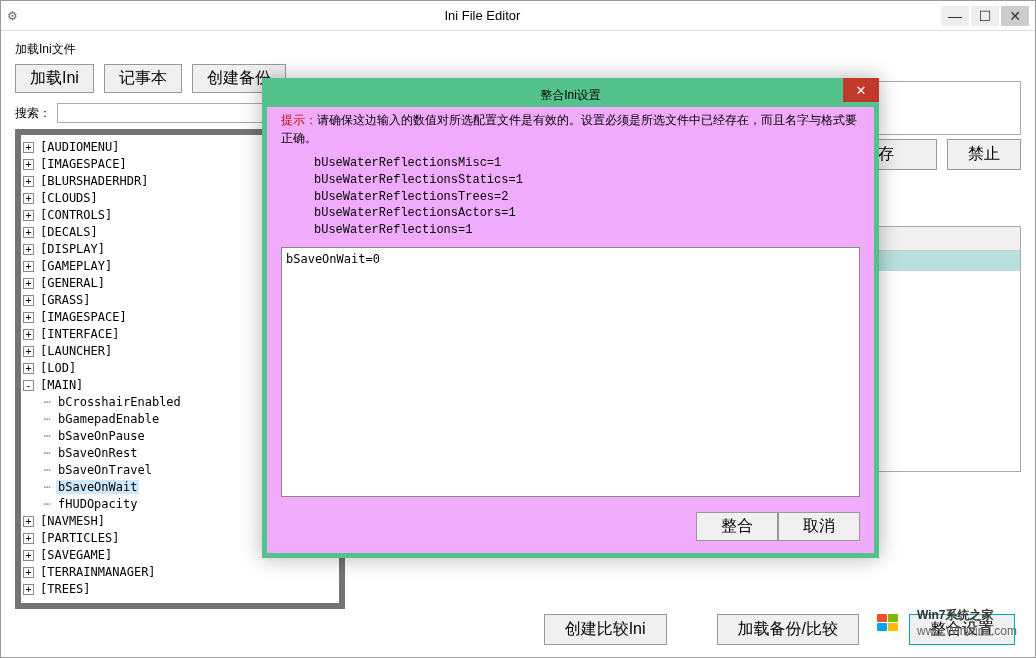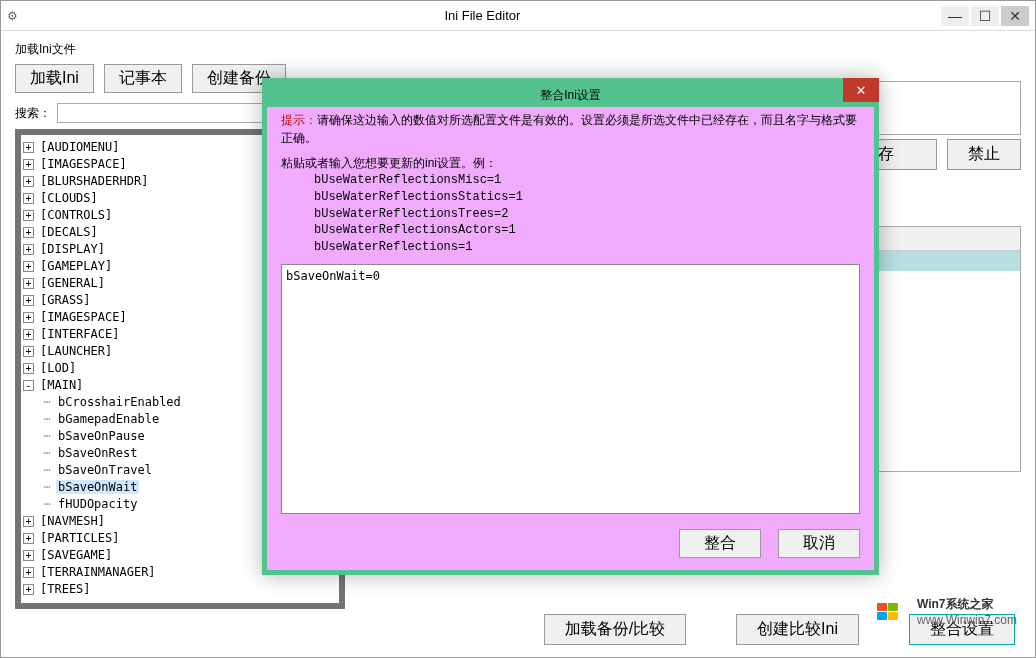--- a/index.html
+++ b/index.html
@@ -49,23 +49,23 @@
 
 
 .modal { position: absolute; left: 262px; top: 78px; width: 617px; background: #f0abfc; border: 5px solid #53c28c; box-shadow: 0 0 20px rgba(0,0,0,0.3); }
 .modal-title { background: #53c28c; height: 24px; display: flex; align-items: center; justify-content: center; position: relative; color: #000; font-size: 12px; }
 .modal-close { position: absolute; right: -5px; top: -5px; width: 36px; height: 24px; background: #c0392b; color: #fff; display: flex; align-items: center; justify-content: center; font-size: 13px; cursor:pointer; }
 .modal-body { padding: 4px 14px; }
 .hint-text { line-height: 1.5; margin-bottom: 8px; }
 .hint-red { color: #c00; }
 .example { font-family: "Courier New", monospace; font-size: 12px; margin-left: 33px; line-height: 1.4; margin-bottom: 8px; }
 .modal-textarea { width: 100%; height: 250px; border: 1px solid #888; padding: 4px; font-family: "SimSun", monospace; font-size: 12px; resize: none; }
-.modal-btnrow { display: flex; gap: 17px; justify-content: flex-end; padding: 8px 14px 12px; align-items: flex-end; }
+.modal-btnrow { display: flex; gap: 0; justify-content: flex-end; padding: 8px 14px 12px; align-items: flex-end; }
 
-.watermark { position: absolute; right: 18px; bottom: 30px; font-size: 12px; color: #666; display:flex; align-items:center; gap:16px;}
+.watermark { position: absolute; right: 18px; bottom: 19px; font-size: 12px; color: #666; display:flex; align-items:center; gap:16px;}
 .watermark .w7 { font-weight: bold; color: #333;}
 .wm-flag { width:24px; height:18px; display:inline-block; position:relative;}
 .wm-flag span{position:absolute; width:10px; height:8px; border-radius:1px;}
 .wm-flag .r{background:#f25022;top:0;left:0;}
 .wm-flag .g{background:#7fba00;top:0;left:11px;}
 .wm-flag .b{background:#00a4ef;top:9px;left:0;}
 .wm-flag .y{background:#ffb900;top:9px;left:11px;}
 </style>
 </head>
 <body>
@@ -136,22 +136,22 @@
       <div class="file-line">s\My Games\Skyrim\SkyrimPrefs.ini_BACKUP</div>
       <div class="backup-table">
         <div class="backup-header">备份数值</div>
         <div class="backup-row">1</div>
         <div class="backup-body"></div>
       </div>
     </div>
   </div>
 
   <div class="bottom-bar">
+    <button class="win-btn">创建比较Ini</button>
     <button class="win-btn">加载备份/比较</button>
-    <button class="win-btn">创建比较Ini</button>
     <button class="win-btn highlight">整合设置</button>
   </div>
 
   <div class="watermark">
     <span class="wm-flag">
         <span class="r"></span>
         <span class="g"></span>
         <span class="b"></span>
         <span class="y"></span>
       </span>
@@ -164,21 +164,20 @@
 
 <div class="modal">
   <div class="modal-title">
     <span>整合Ini设置</span>
     <span class="modal-close">✕</span>
   </div>
   <div class="modal-body">
     <div class="hint-text">
       <span class="hint-red">提示：</span><span>请确保这边输入的数值对所选配置文件是有效的。设置必须是所选文件中已经存在，而且名字与格式要正确。</span>
     </div>
-    <div>粘贴或者输入您想要更新的ini设置。例：</div>
     <div class="example" id="examples">
         <div>bUseWaterReflectionsMisc=1</div>
         <div>bUseWaterReflectionsStatics=1</div>
         <div>bUseWaterReflectionsTrees=2</div>
         <div>bUseWaterReflectionsActors=1</div>
         <div>bUseWaterReflections=1</div>
       </div>
     <textarea class="modal-textarea" id="modal-textarea" style="">bSaveOnWait=0</textarea>
   </div>
   <div class="modal-btnrow">

